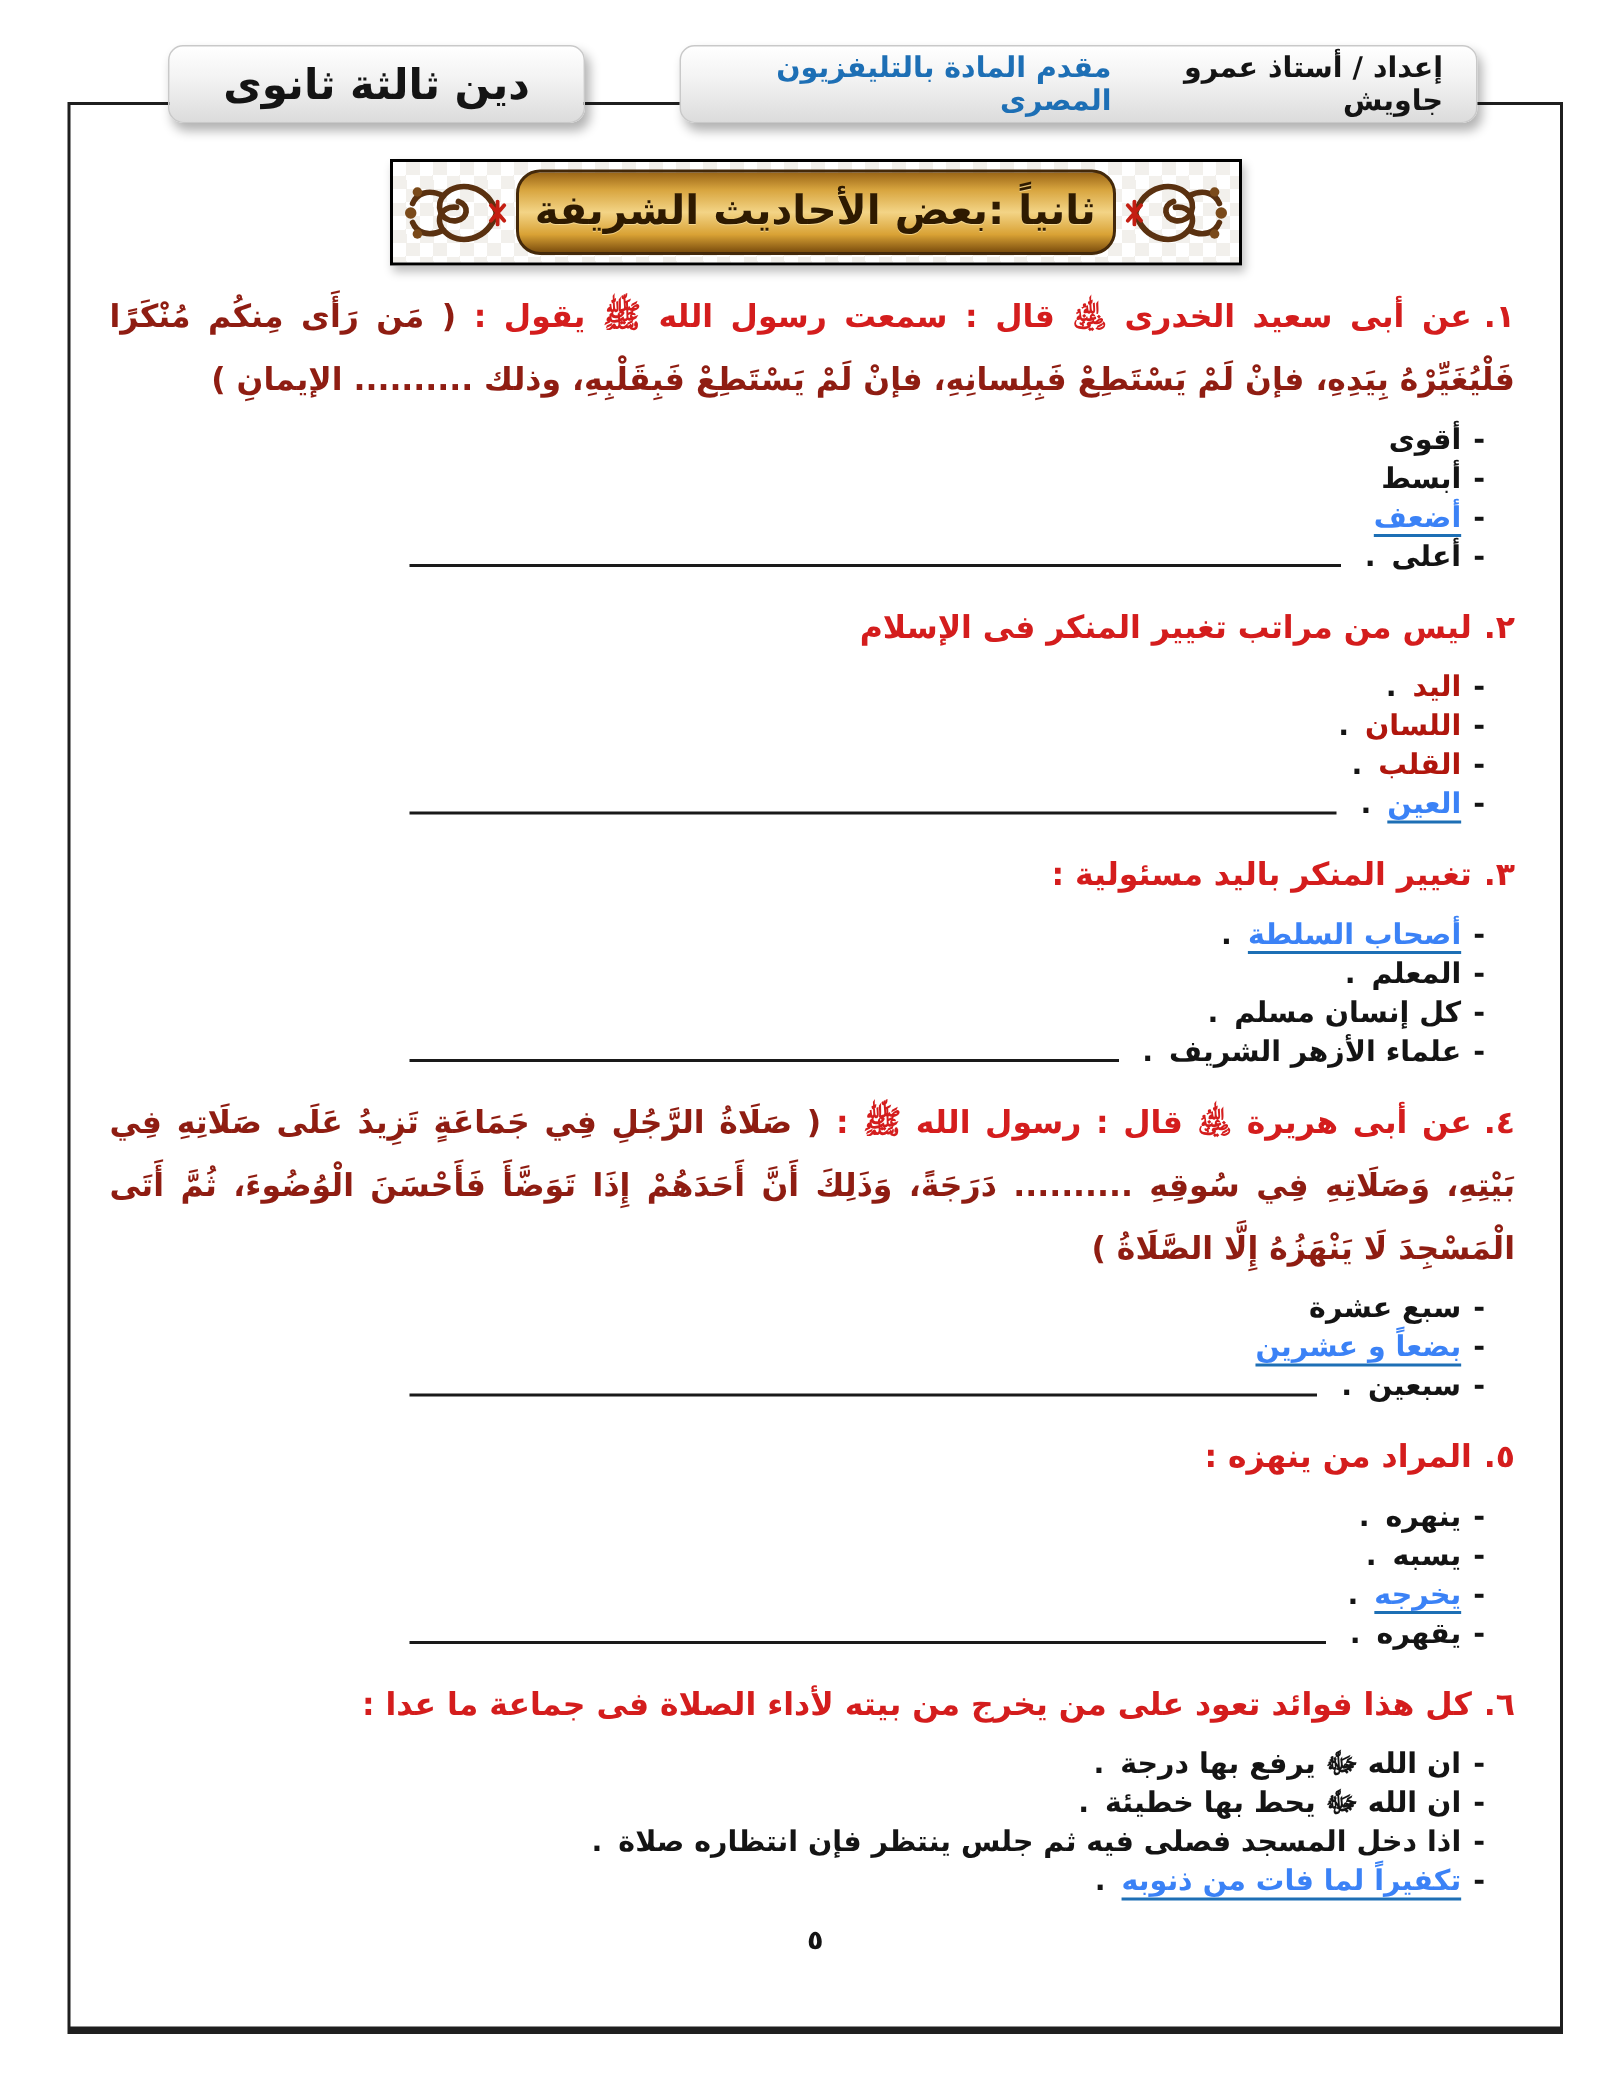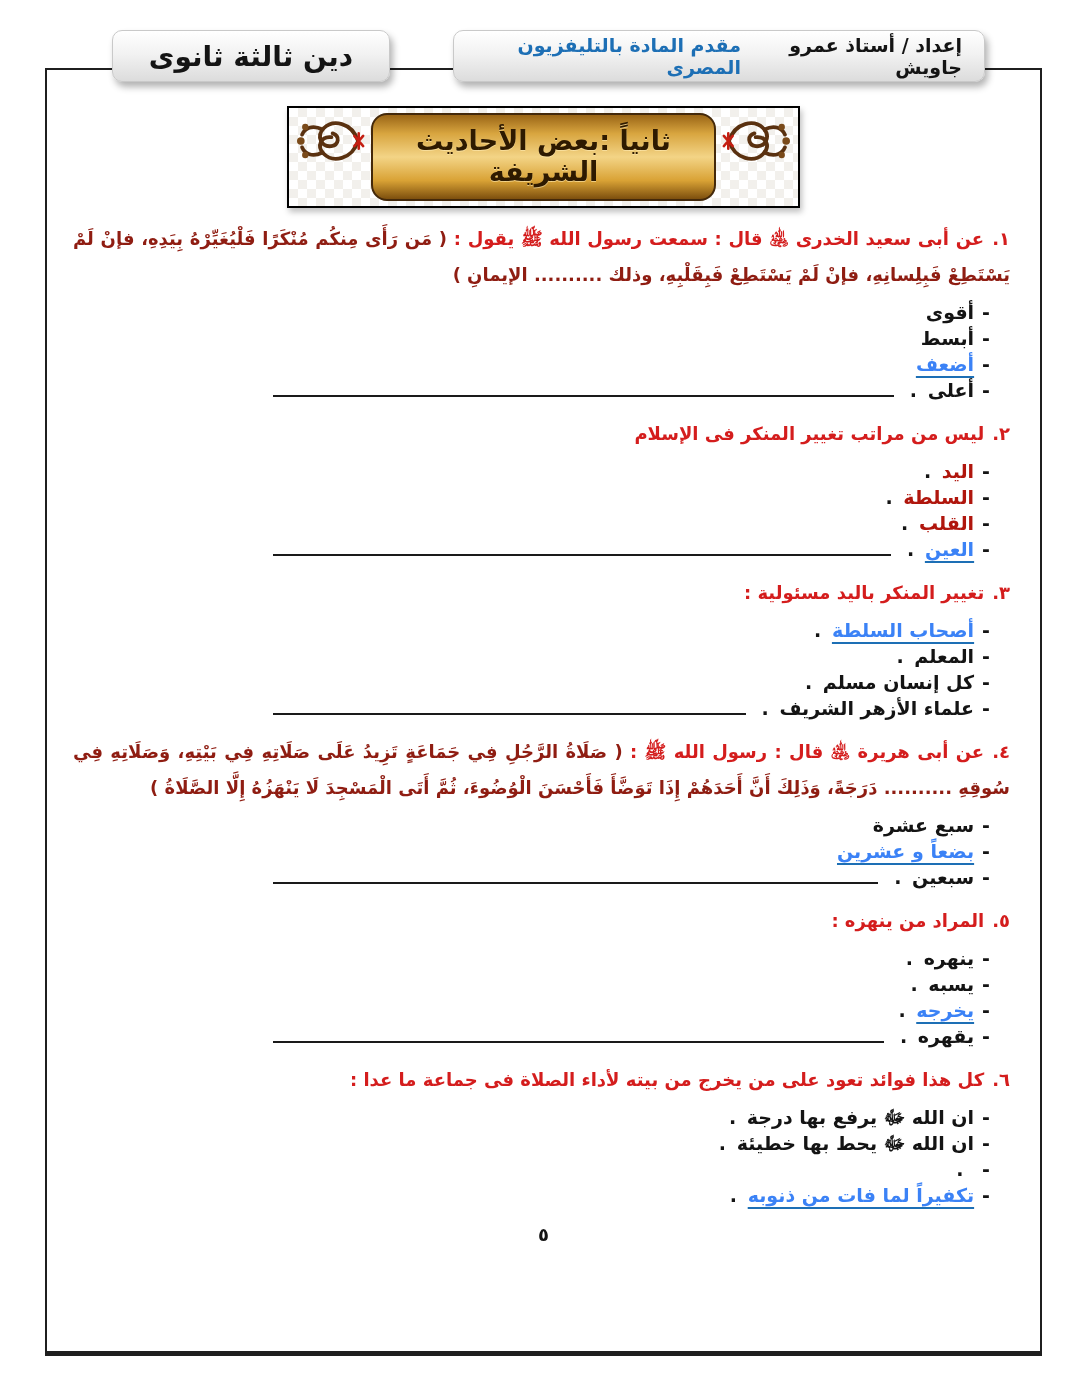--- a/index.html
+++ b/index.html
@@ -25,40 +25,40 @@
   }
   .badge-left  { left: 112px;  width: 278px; }
   .badge-right { right: 95px; width: 532px; font-size: 19px; }
   .badge-right .blue { color: #1d6fb5; margin-right: 7px; }
 
   
   .content { position: absolute; inset: 0; padding: 36px 26px 0 26px; direction: rtl; }
 
   
   .banner-outer {
-    width: 513px; margin: 0 auto 4px auto;
+    width: 568px; margin: 0 auto 4px auto;
     border: 2.5px solid #000;
     background:
       repeating-conic-gradient(#f2f0ec 0% 25%, #ffffff 0% 50%) 0 0 / 18px 18px;
-    padding: 5px 8px; display: flex; align-items: flex-start; gap: 4px;
+    padding: 5px 8px; display: flex; align-items: flex-end; gap: 4px;
     box-shadow: 2px 4px 6px rgba(0,0,0,0.25);
   }
   .gold-plate {
     flex: 1; border: 2px solid #44290a; border-radius: 16px;
     background: linear-gradient(180deg, #9a6516 0%, #d8a53f 22%, #f3d486 50%, #d9a235 78%, #7d4f0e 100%);
     text-align: center; padding: 10px 6px 12px 6px;
     font-size: 27px; font-weight: bold; color: #2e1a00;
     text-shadow: 0 1px 0 rgba(255,235,180,0.6);
   }
   .orn { width: 70px; height: 56px; flex: 0 0 auto; }
   .orn.flip { transform: scaleX(-1); }
 
   
   .q-title {
-    margin: 13px 4px 0 0; font-weight: bold; font-size: 18px;
+    margin: 13px 4px 0 0; font-weight: bold; font-size: 21px;
     line-height: 2.0; text-align: justify; color: #d41d1d;
   }
   .q-num    { color: #d41d1d; margin-left: 8px; }
   .q-intro  { color: #d41d1d; }
   .q-hadith { color: #8f1d12; }
 
   .opts { margin: 6px 24px 0 0; }
   .opt-row {
     display: flex; align-items: baseline;
     font-weight: bold; font-size: 19px; line-height: 26px;
@@ -159,21 +159,21 @@
   <div>
     <p class="q-title">
       <span class="q-num">٢.</span><span class="q-intro">ليس من مراتب تغيير المنكر فى الإسلام</span>
     </p>
     <div class="opts">
             <div class="opt-row">
               <span class="opt-label" data-color="darkred">اليد</span>
               <span class="opt-suffix"> .</span>
             </div>
             <div class="opt-row">
-              <span class="opt-label" data-color="darkred">السلطة</span>
+              <span class="opt-label" data-color="darkred">اللسان</span>
               <span class="opt-suffix"> .</span>
             </div>
             <div class="opt-row">
               <span class="opt-label" data-color="darkred">القلب</span>
               <span class="opt-suffix"> .</span>
             </div>
             <div class="opt-row">
               <span class="opt-label correct" data-color="blue">العين</span>
               <span class="opt-suffix"> .</span>
               <span class="rule"></span>
@@ -259,20 +259,21 @@
     <div class="opts">
             <div class="opt-row">
               <span class="opt-label" data-color="black">ان الله ﷻ يرفع بها درجة</span>
               <span class="opt-suffix"> .</span>
             </div>
             <div class="opt-row">
               <span class="opt-label" data-color="black">ان الله ﷻ يحط بها خطيئة</span>
               <span class="opt-suffix"> .</span>
             </div>
             <div class="opt-row">
+              <span class="opt-label" data-color="black">اذا دخل المسجد فصلى فيه ثم جلس ينتظر فإن انتظاره صلاة</span>
               <span class="opt-suffix"> .</span>
             </div>
             <div class="opt-row">
               <span class="opt-label correct" data-color="blue">تكفيراً لما فات من ذنوبه</span>
               <span class="opt-suffix"> .</span>
             </div>
           </div>
   </div>
 </div>
 

